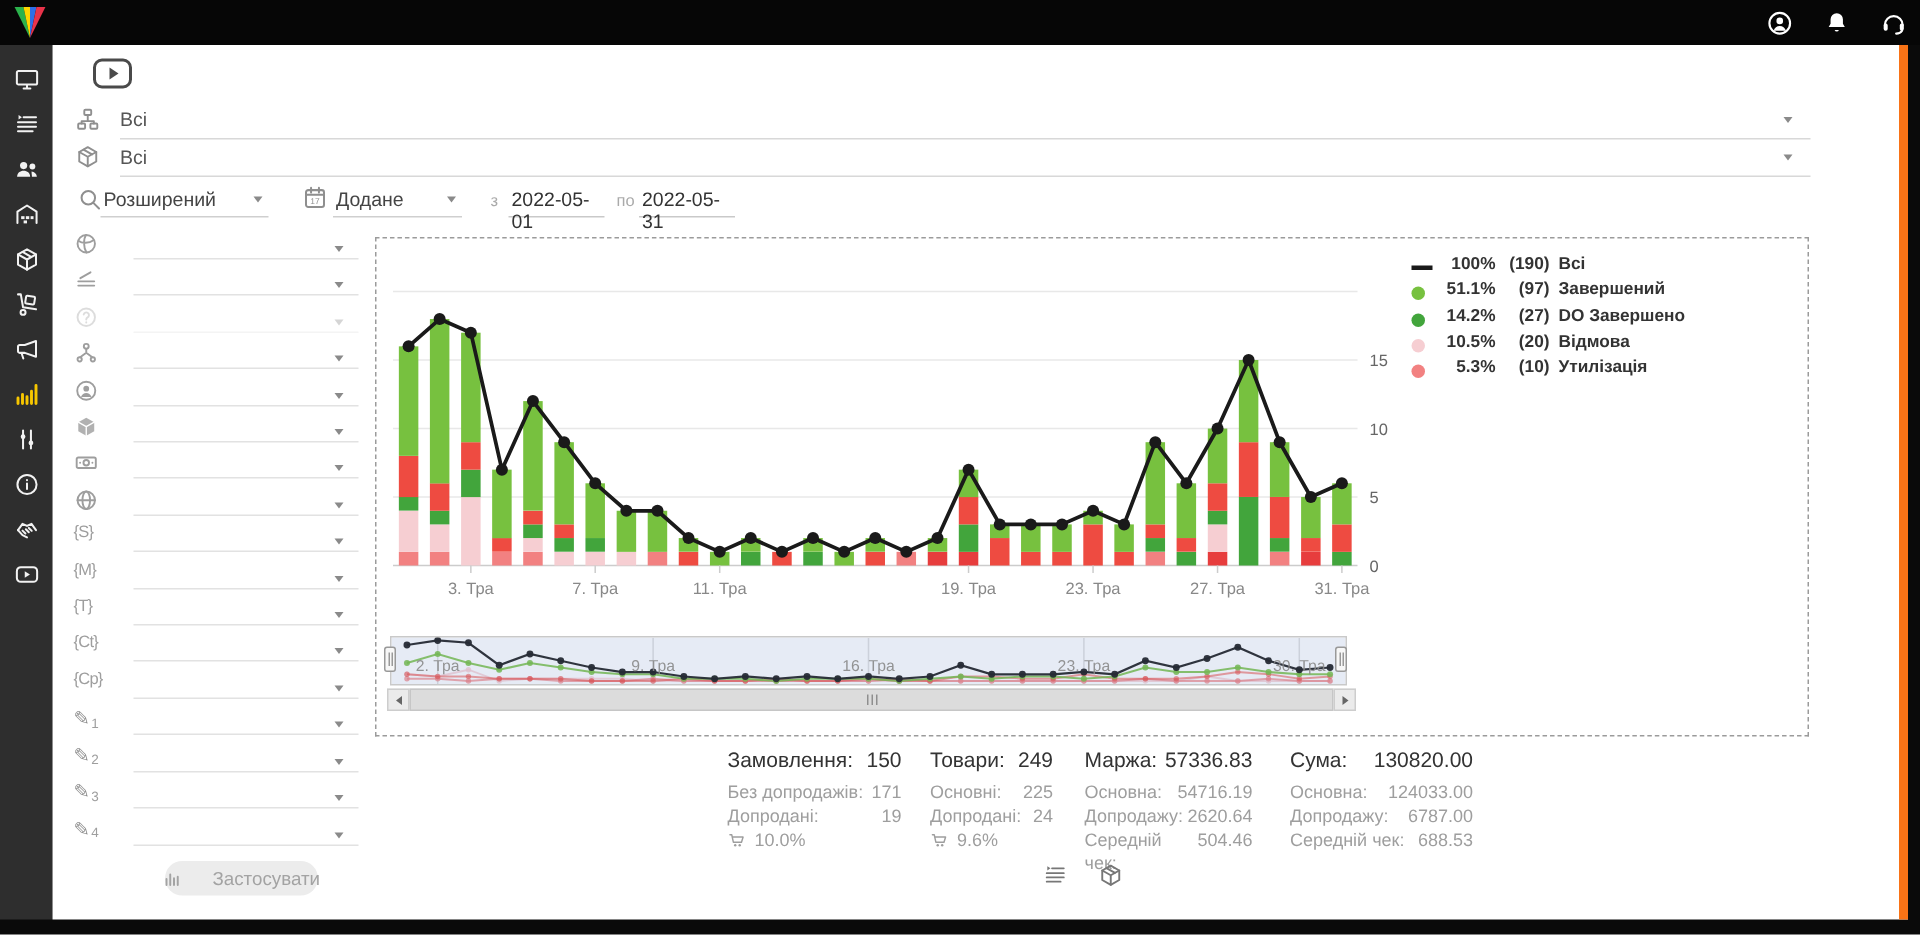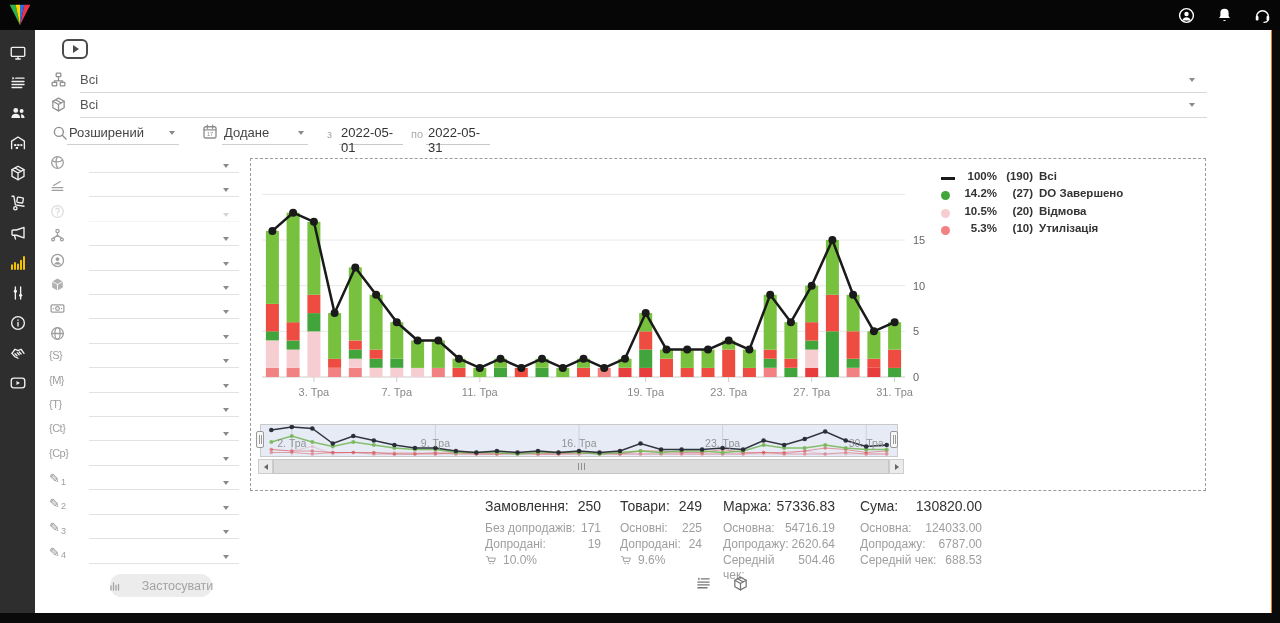--- a/index.html
+++ b/index.html
@@ -7,21 +7,21 @@
   
   .topbar{position:absolute;left:0;top:0;width:1280px;height:30px;background:#060606;display:flex;align-items:center;}
   .logo{position:absolute;left:7px;top:2px;width:26px;height:26px;}
   .topbar-right{position:absolute;right:8px;top:0;height:30px;display:flex;align-items:center;gap:19px;color:#fff;}
   .tb-icon{width:19px;height:19px;display:inline-flex;cursor:pointer;}
   
   .sidebar{position:absolute;left:0;top:30px;width:35px;height:583px;background:#2e2e2e;display:flex;flex-direction:column;align-items:center;padding-top:8px;box-sizing:border-box;}
   .sb-item{width:35px;height:30px;display:flex;align-items:center;justify-content:center;color:#f2f2f2;cursor:pointer;}
   .sb-item.active{color:#f7c600;}
   
-  .content{position:absolute;left:35px;top:30px;width:1237px;height:583px;background:#ffffff;border-right:1px solid #f97316;box-sizing:border-box;}
+  .content{position:absolute;left:35px;top:30px;width:1237px;height:583px;background:#ffffff;border-right:6px solid #f97316;box-sizing:border-box;}
   .video-btn{position:absolute;left:27px;top:9px;width:26px;height:20px;border:2px solid #4a4a4a;border-radius:6px;display:flex;align-items:center;justify-content:center;cursor:pointer;box-sizing:border-box;}
   .play-tri{width:0;height:0;border-top:4px solid transparent;border-bottom:4px solid transparent;border-left:6px solid #4a4a4a;margin-left:1px;}
   .vrow{position:absolute;left:14px;width:1158px;height:21px;}
   .vrow .ric{position:absolute;left:1px;top:1px;color:#8f8f8f;}
   .vrow .rval{position:absolute;left:31px;top:2px;font-size:13px;color:#555;}
   .vrow .rline{position:absolute;left:31px;right:0;bottom:-2px;border-bottom:1px solid #d8d8d8;}
   .vrow .dda{position:absolute;right:12px;top:8px;}
   .dda{width:0;height:0;border-left:3.5px solid transparent;border-right:3.5px solid transparent;border-top:4.5px solid #8a8a8a;}
   
   .srow{position:absolute;left:14px;top:92px;height:24px;width:600px;}
@@ -559,20 +559,28 @@
         <circle cx="641.6" cy="158.2" r="4" fill="#1a1a1a"></circle>
       </svg></div>
   <div class="legend" id="legendBox">
       <div class="lg-row">
         <span class="lg-marker">
           <span class="lg-line"></span>
         </span>
         <span class="lg-pct">100%</span>
         <span class="lg-cnt">(190)</span>
         <span class="lg-lbl">Всі</span>
+      </div>
+      <div class="lg-row">
+        <span class="lg-marker">
+          <span class="lg-dot" style="background:#77c13f;"></span>
+        </span>
+        <span class="lg-pct">51.1%</span>
+        <span class="lg-cnt">(97)</span>
+        <span class="lg-lbl">Завершений</span>
       </div>
       <div class="lg-row">
         <span class="lg-marker">
           <span class="lg-dot" style="background:#42a53c;"></span>
         </span>
         <span class="lg-pct">14.2%</span>
         <span class="lg-cnt">(27)</span>
         <span class="lg-lbl">DO Завершено</span>
       </div>
       <div class="lg-row">
@@ -785,21 +793,21 @@
       </span>
     <span class="sb-arrow">
         <span class="tri-r"></span>
       </span>
   </div>
 
   <div id="statsBox">
       <div class="stat-col" style="left:450px;width:116px;">
         <div class="stat-head">
           <span>Замовлення:</span>
-          <span>250</span>
+          <span>150</span>
         </div>
         <div class="stat-sub">
           <span>Без допродажів:</span>
           <span>171</span>
         </div>
         <div class="stat-sub">
           <span>Допродані:</span>
           <span>19</span>
         </div>
         <div class="stat-cart">

